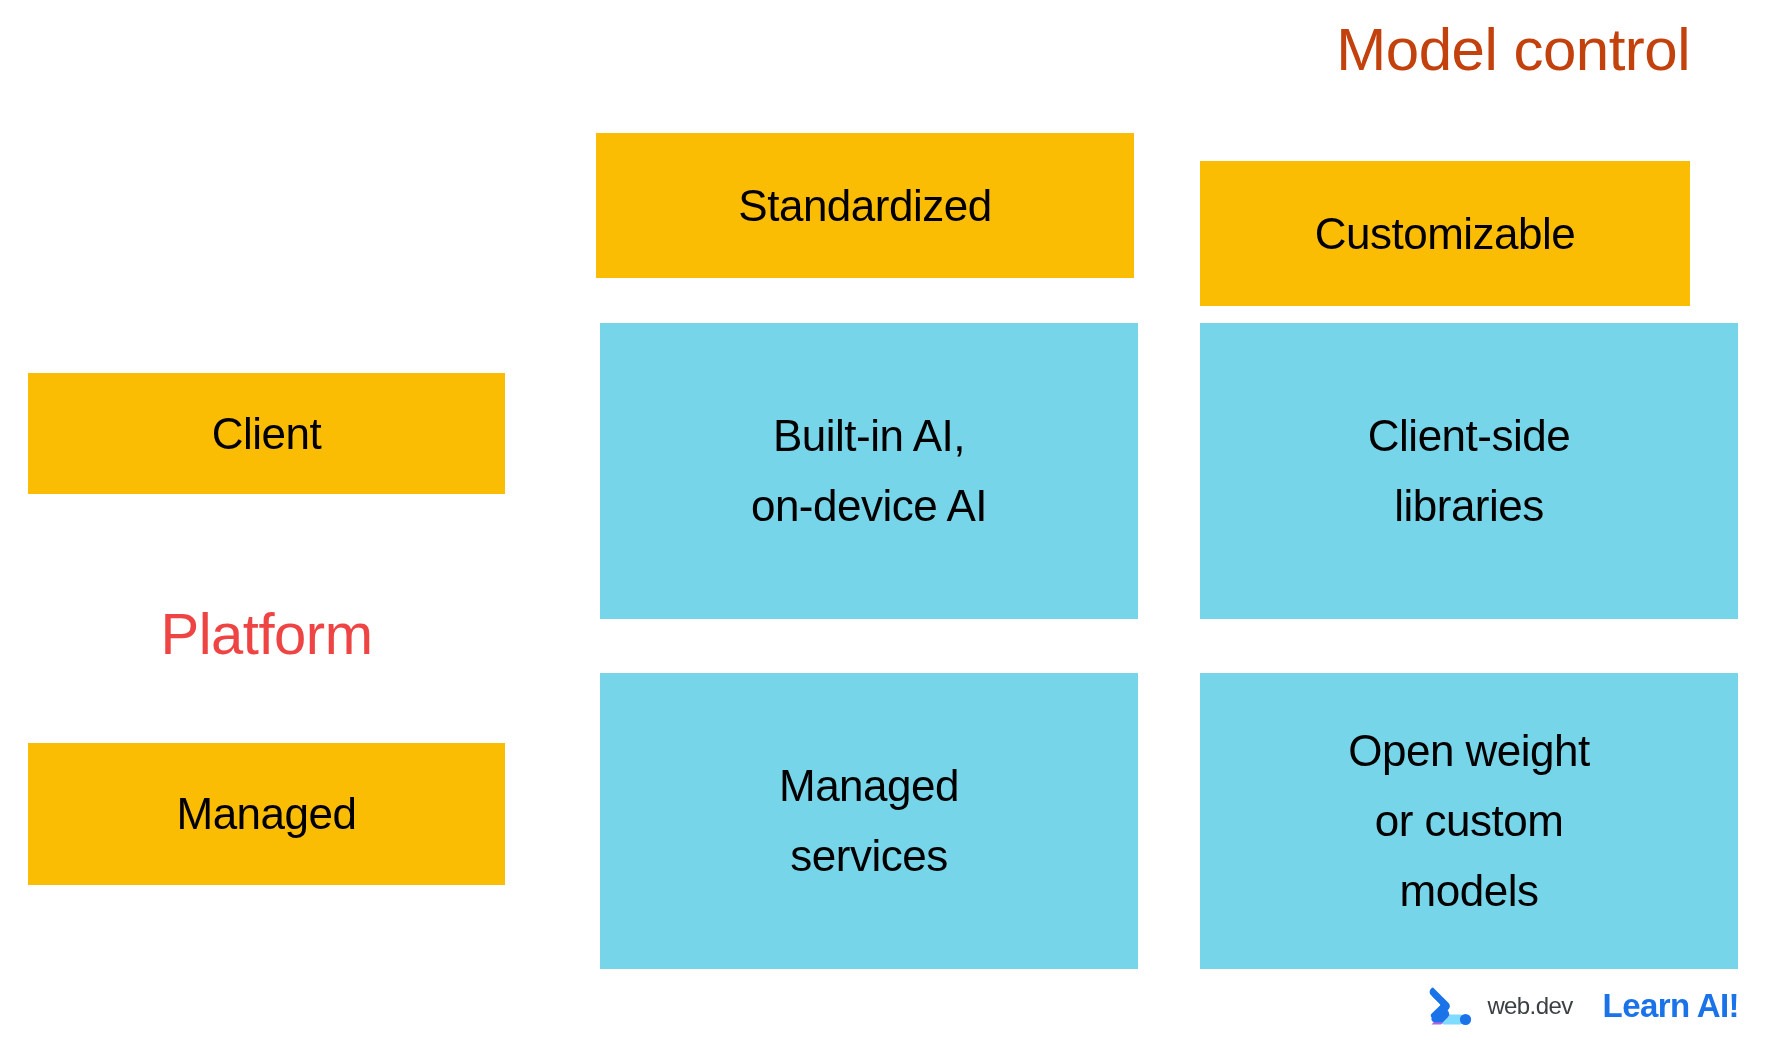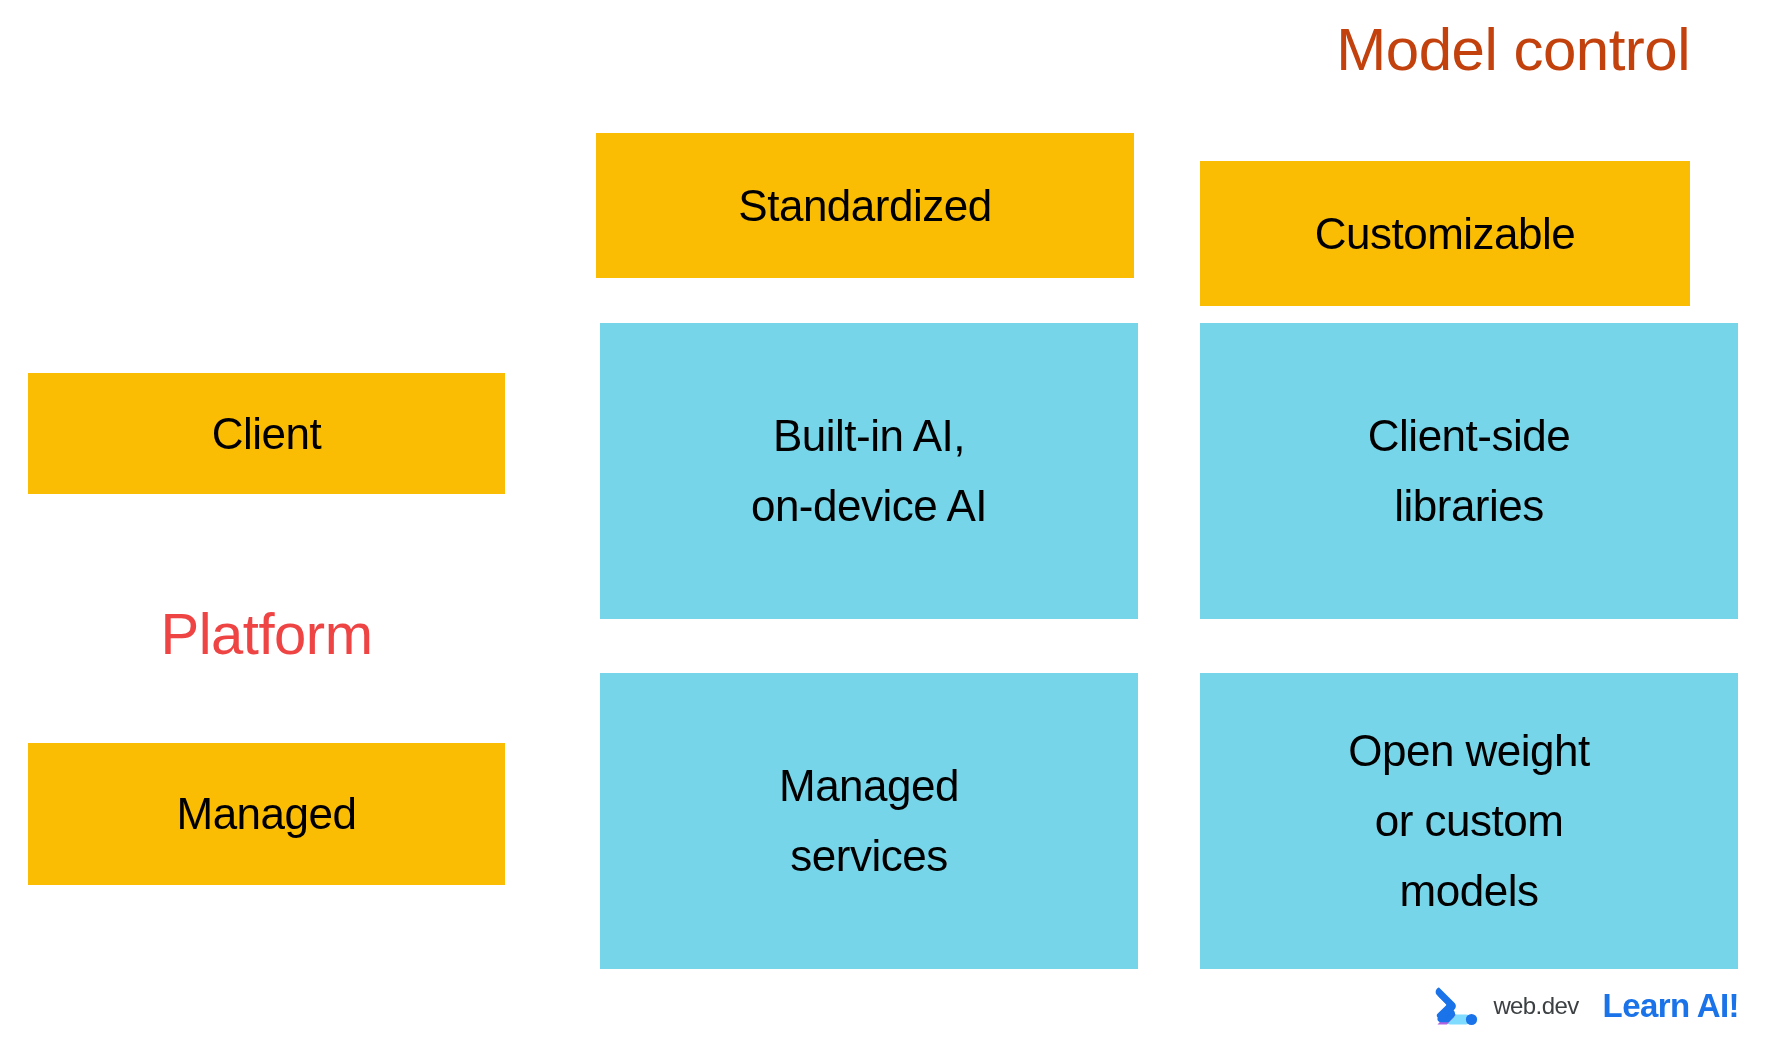--- a/index.html
+++ b/index.html
@@ -109,21 +109,21 @@
     letter-spacing: -0.6px;
     color: #3C4043;
     white-space: nowrap;
   }
   .logo-tagline {
     font-size: 33px;
     font-weight: 700;
     letter-spacing: -0.6px;
     color: #1A73E8;
     white-space: nowrap;
-    margin-left: 10px;
+    margin-left: 16px;
   }
 </style>
 </head>
 <body>
 
 <div id="canvas">
 
   <div class="title">Model control</div>
 
   <div class="box yellow" id="col-head-1">

